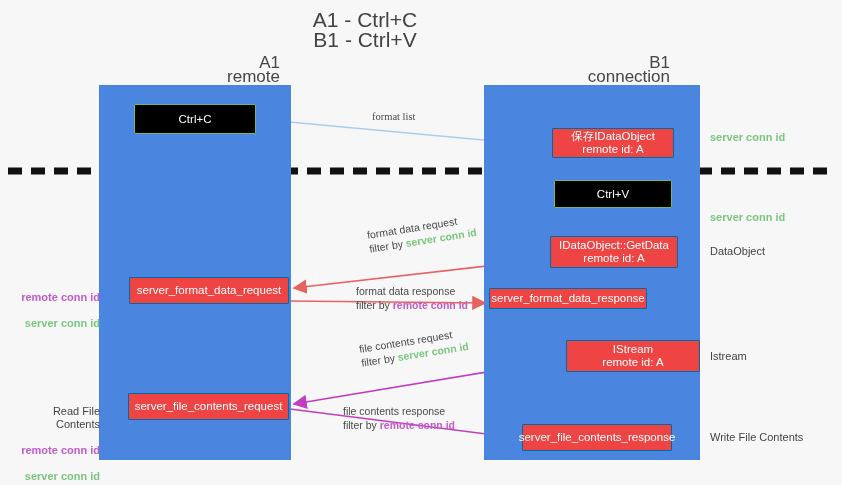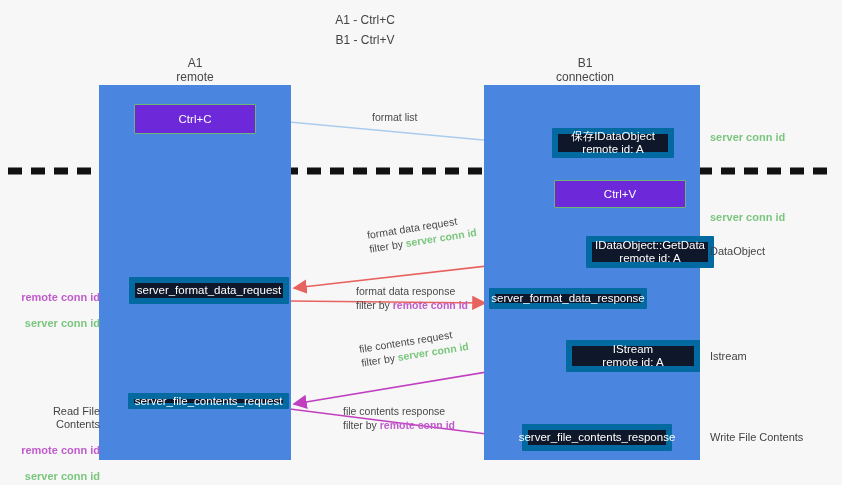--- a/index.html
+++ b/index.html
@@ -20,30 +20,30 @@
     inset: 0;
     width: 842px;
     height: 485px;
   }
   .abs { position: absolute; }
 
   
   #title {
     left: 0; top: 10px; width: 730px;
     text-align: center;
-    font-size: 12px;
+    font-size: 21px;
     line-height: 20px;
     color: #434343;
     white-space: pre-line;
   }
 
   
   .lane-head {
-    text-align: center;
-    font-size: 12px;
+    text-align: right;
+    font-size: 17px;
     line-height: 14px;
     color: #464646;
     white-space: pre-line;
   }
   #lane-head-a1 { left: 110px; top: 56px; width: 170px; }
   #lane-head-b1 { left: 500px; top: 56px; width: 170px; }
 
   
   .lane {
     background: #4a86e0;
@@ -59,31 +59,31 @@
     align-items: center;
     justify-content: center;
     text-align: center;
     color: #ffffff;
     font-size: 11.5px;
     line-height: 13px;
     border-radius: 1px;
     padding: 2px 4px;
     white-space: pre-line;
   }
-  .box.green  { background: #6d28d9; border: 1px solid #6cb873; }
-  .box.orange { background: #0f172a; border: 6px solid #0369a1; }
+  .box.green  { background: #000000; border: 1px solid #6cb873; }
+  .box.orange { background: #ef4444; border: 1px solid #0369a1; }
 
   #box-ctrlc   { left: 134px; top: 104px; width: 122px; height: 30px; }
   #box-save-ido{ left: 552px; top: 128px; width: 122px; height: 30px; }
-  #box-ctrlv   { left: 554px; top: 180px; width: 132px; height: 28px; }
-  #box-getdata { left: 550px; top: 236px; width: 128px; height: 32px; margin-left: 36px; }
+  #box-ctrlv   { left: 554px; top: 180px; width: 118px; height: 28px; }
+  #box-getdata { left: 550px; top: 236px; width: 128px; height: 32px; }
   #box-istream { left: 566px; top: 340px; width: 134px; height: 32px; }
   #box-fmt-req { left: 129px; top: 277px; width: 160px; height: 27px; }
   #box-fmt-res { left: 489px; top: 288px; width: 158px; height: 21px; }
-  #box-file-req{ left: 128px; top: 393px; width: 161px; height: 16px; }
+  #box-file-req{ left: 128px; top: 393px; width: 161px; height: 27px; }
   #box-file-res{ left: 522px; top: 424px; width: 150px; height: 27px; }
 
   
   .side-note {
     font-size: 11px;
     line-height: 13px;
     white-space: pre-line;
   }
   .green-txt  { color: #7bc67e; font-weight: bold; }
   .pink-txt   { color: #c05ccc; font-weight: bold; }
@@ -101,21 +101,21 @@
 
   
   .arrow-label {
     font-size: 10.5px;
     line-height: 14px;
     color: #4a4a4a;
     white-space: nowrap;
   }
   .arrow-label .l2 { display: block; }
 
-  #lbl-format-list { left: 372px; top: 110px; }
+  #lbl-format-list { left: 372px; top: 110px; font-family: Liberation Serif, serif; }
   #lbl-fmt-req  { left: 366px; top: 228px; transform: rotate(-9deg); transform-origin: left top; }
   #lbl-fmt-res  { left: 336px; top: 284px; margin-left: 20px; }
   #lbl-file-req { left: 358px; top: 342px; transform: rotate(-9deg); transform-origin: left top; }
   #lbl-file-res { left: 343px; top: 404px; }
 </style>
 </head>
 <body>
 
 <svg id="canvas" viewBox="0 0 842 485" xmlns="http://www.w3.org/2000/svg">
   <defs>

